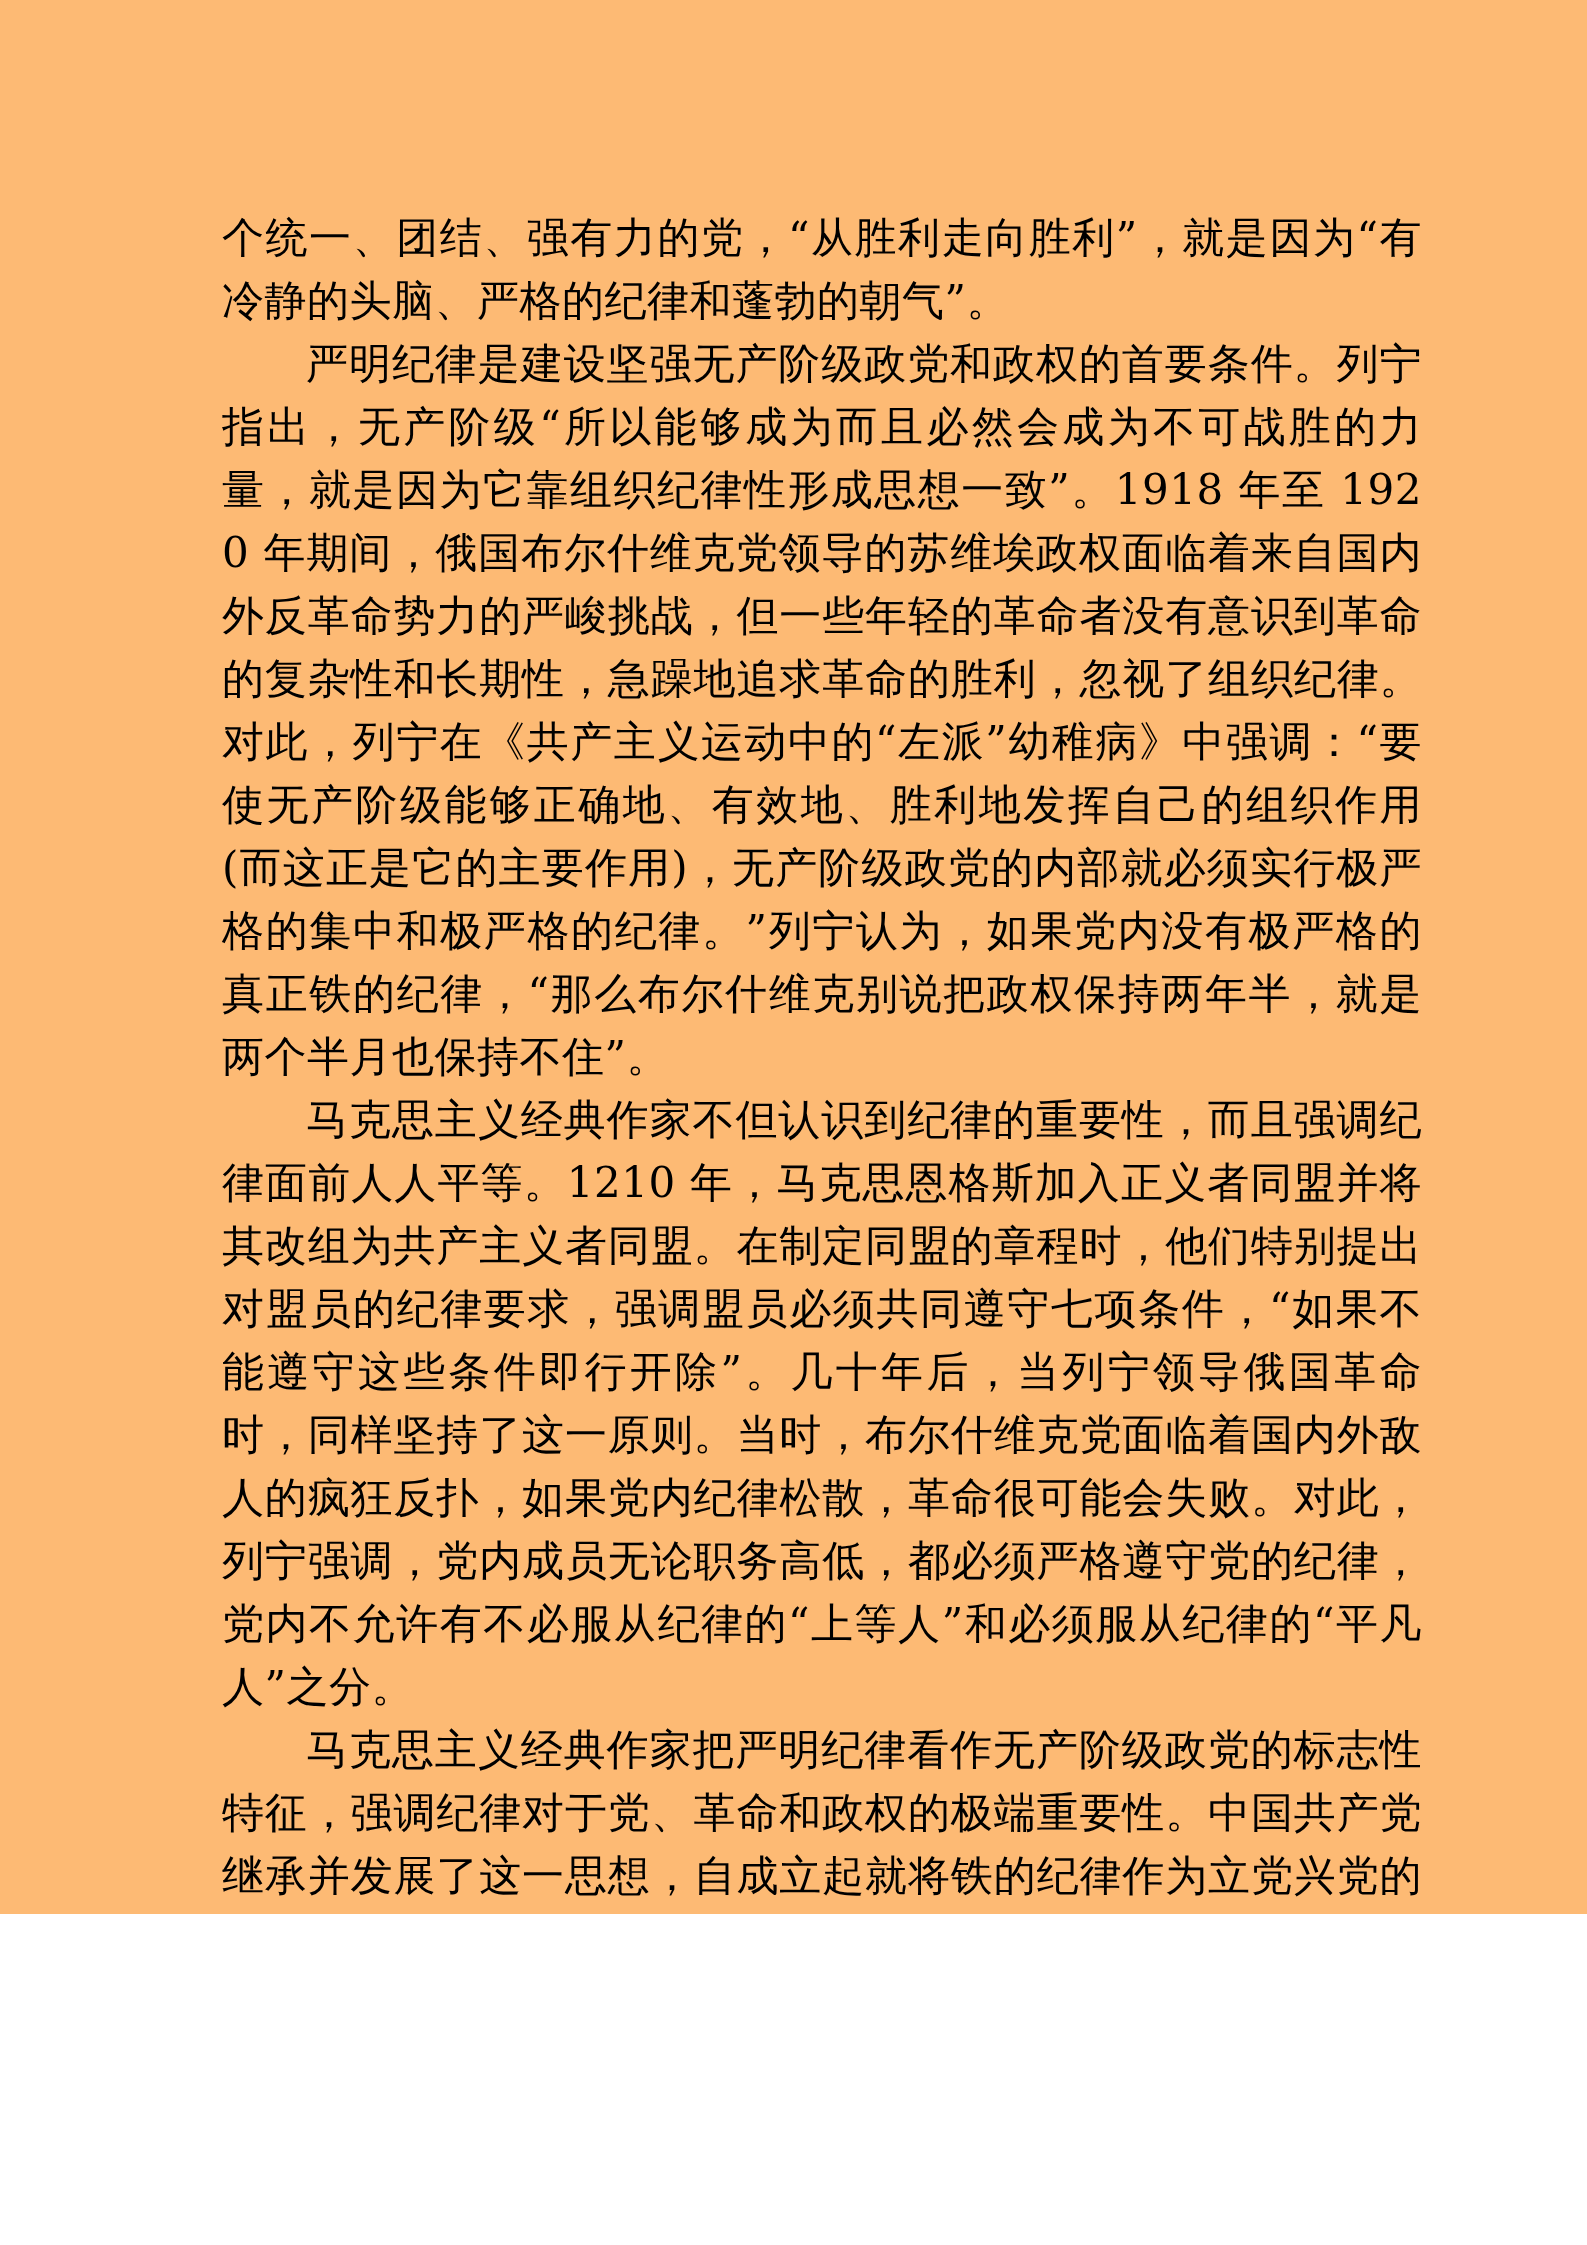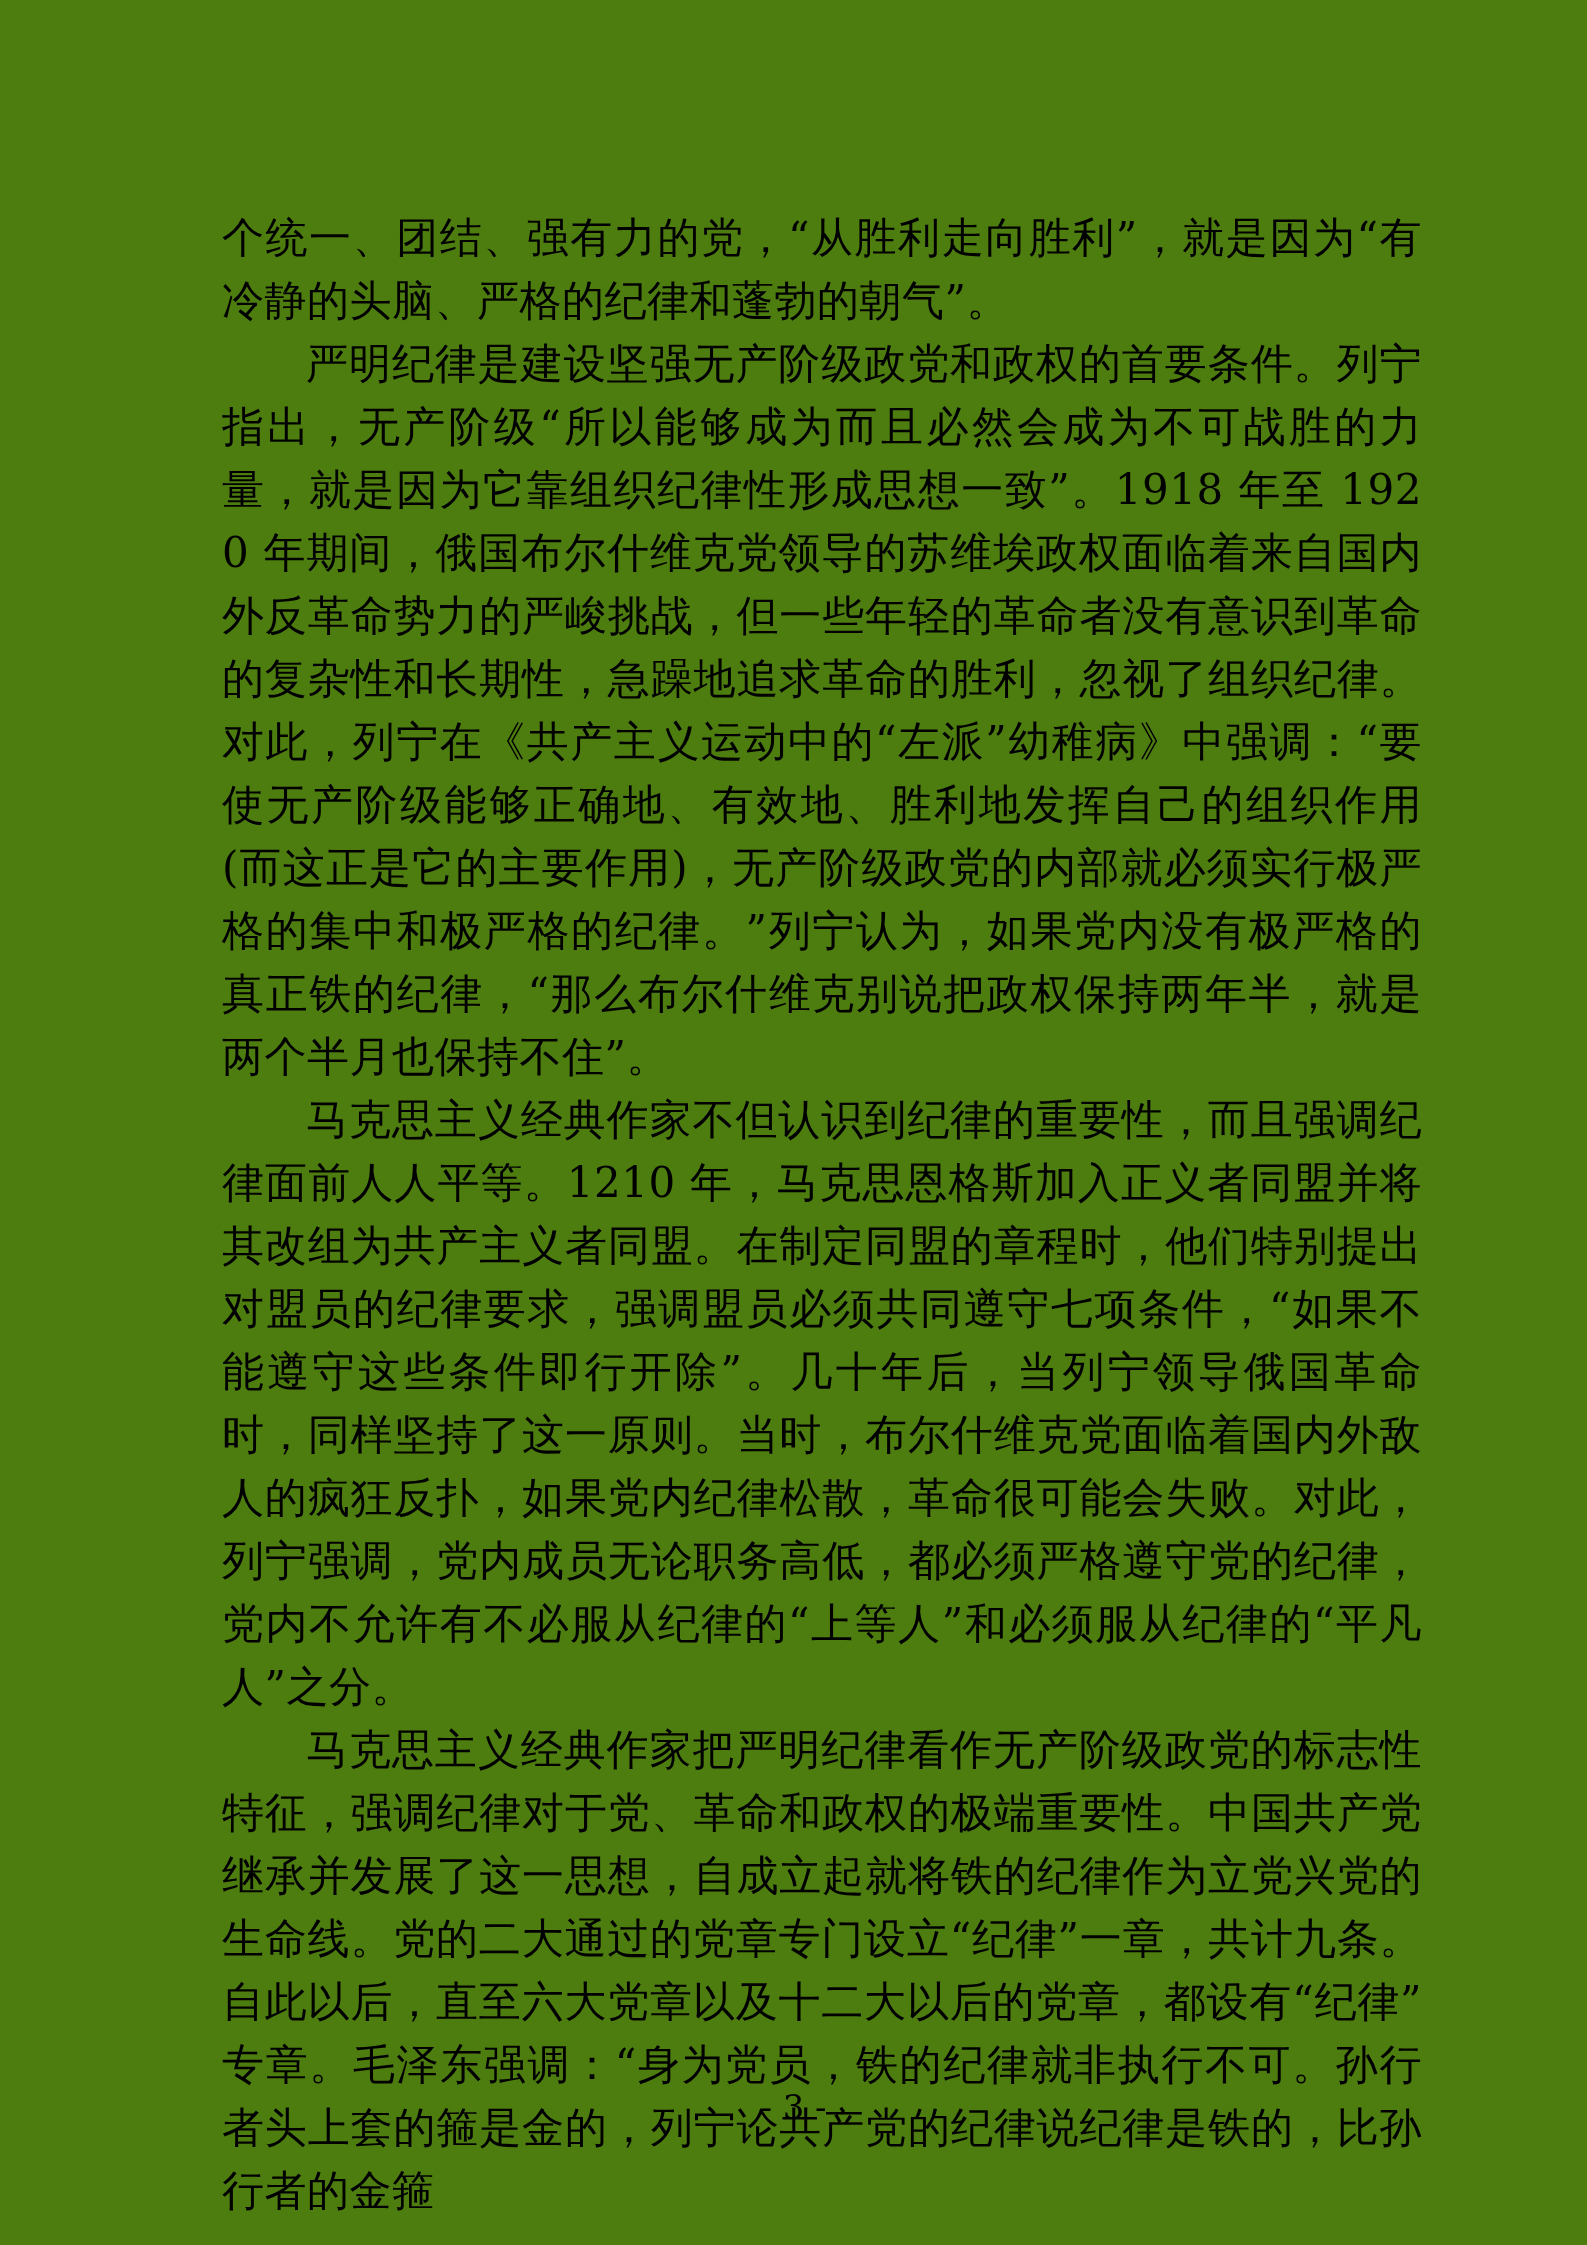--- a/index.html
+++ b/index.html
@@ -3,22 +3,22 @@
 <meta charset="utf-8">
 <style>
   html, body {
     margin: 0;
     padding: 0;
     background: #ffffff;
   }
   .page {
     position: relative;
     width: 1587px;
-    height: 2245px;
-    background: #4d7c0f;
+    height: 1914px;
+    background: #fdba74;
     overflow: hidden;
     font-family: "DejaVu Serif", "Liberation Serif", serif;
     color: #000000;
   }
   .content {
     position: absolute;
     left: 222px;
     top: 206px;
     width: 1200px;
   }

